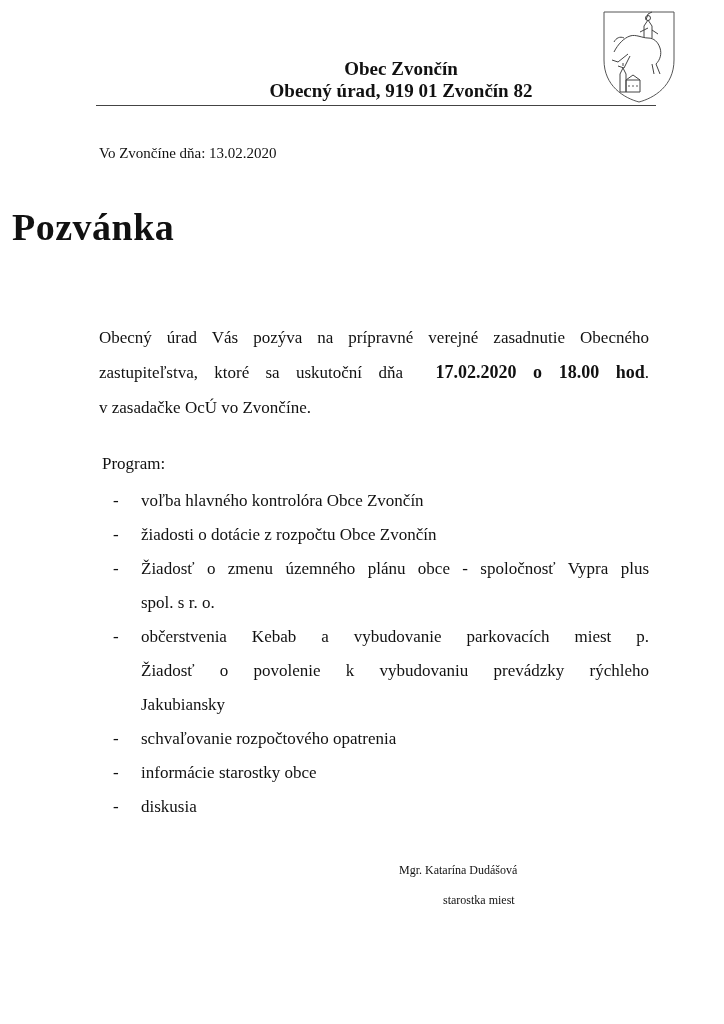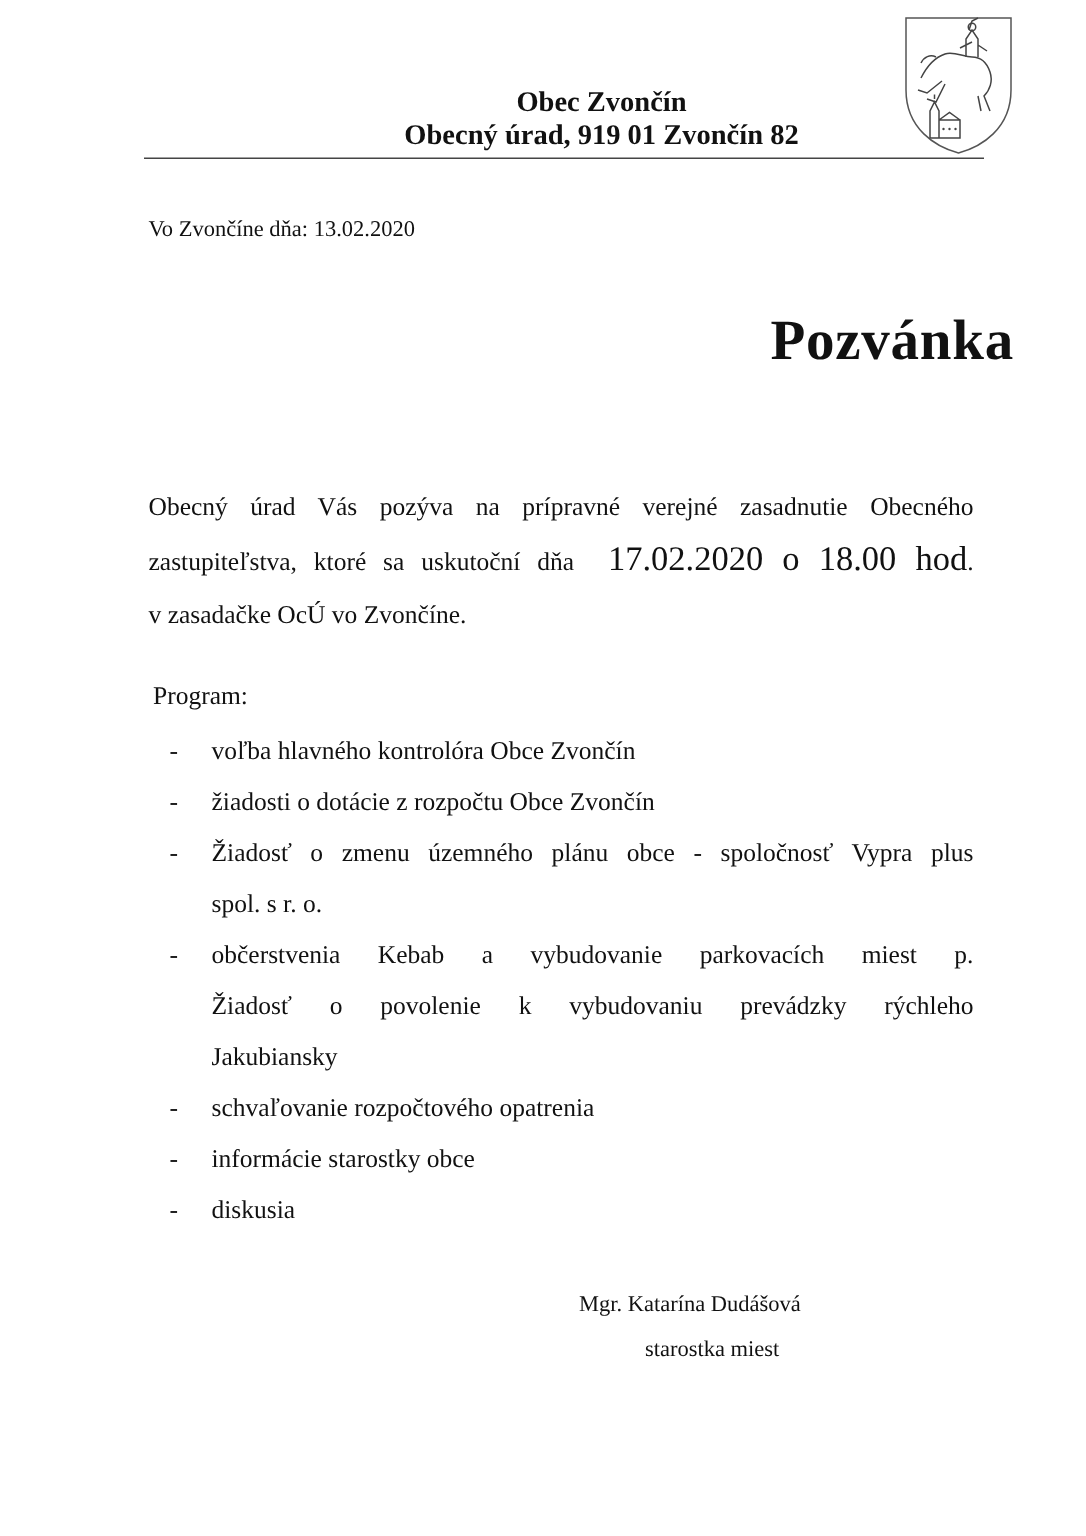--- a/index.html
+++ b/index.html
@@ -11,37 +11,37 @@
 
     .header { position: absolute; left: 84px; top: 58px; width: 560px; text-align: center; }
     .header .muni { font-weight: bold; font-size: 19px; line-height: 22px; margin-left: 50px; }
     .header .office { font-weight: bold; font-size: 19px; line-height: 22px; margin-left: 50px; }
     .rule { position: absolute; left: 84px; top: 105px; width: 560px; height: 0; border-top: 1px solid #444; }
 
     .crest { position: absolute; left: 588px; top: 8px; width: 78px; height: 96px; }
 
     .date-line { position: absolute; left: 87px; top: 145px; font-size: 15px; }
 
-    .title { position: absolute; left: 0; top: 205px; width: 664px; text-align: right;
+    .title { position: absolute; left: 0; top: 205px; width: 664px; text-align: left;
              font-size: 38px; font-weight: bold; letter-spacing: 0.5px; }
 
     .intro { position: absolute; left: 87px; top: 320px; width: 550px; font-size: 17px; line-height: 35px; text-align: justify; }
     .intro .line { display: block; white-space: nowrap; }
     .intro .jl { text-align-last: justify; white-space: normal; }
-    .intro .dt { font-weight: normal; font-size: 23px; }
+    .intro .dt { font-weight: bold; font-size: 18px; }
 
     .program-label { position: absolute; left: 90px; top: 454px; font-size: 17px; }
 
     .program { position: absolute; left: 87px; top: 484px; width: 550px; font-size: 17px; line-height: 34px; }
     .item { position: relative; padding-left: 42px; }
     .item .dash { position: absolute; left: 14px; top: 0; }
     .item .txt { display: block; text-align: justify; }
     .w-just { text-align: justify; text-align-last: justify; display: block; }
 
-    .signature { position: absolute; left: 374px; top: 855px; font-size: 15px; line-height: 30px; }
+    .signature { position: absolute; left: 387px; top: 855px; font-size: 12px; line-height: 30px; }
     .signature .role { padding-left: 44px; }
   </style>
 </head>
 <body>
 
 <div class="page">
 
   <div class="header">
     <div class="muni">Obec Zvončín</div>
     <div class="office">Obecný úrad, 919 01 Zvončín 82</div>

